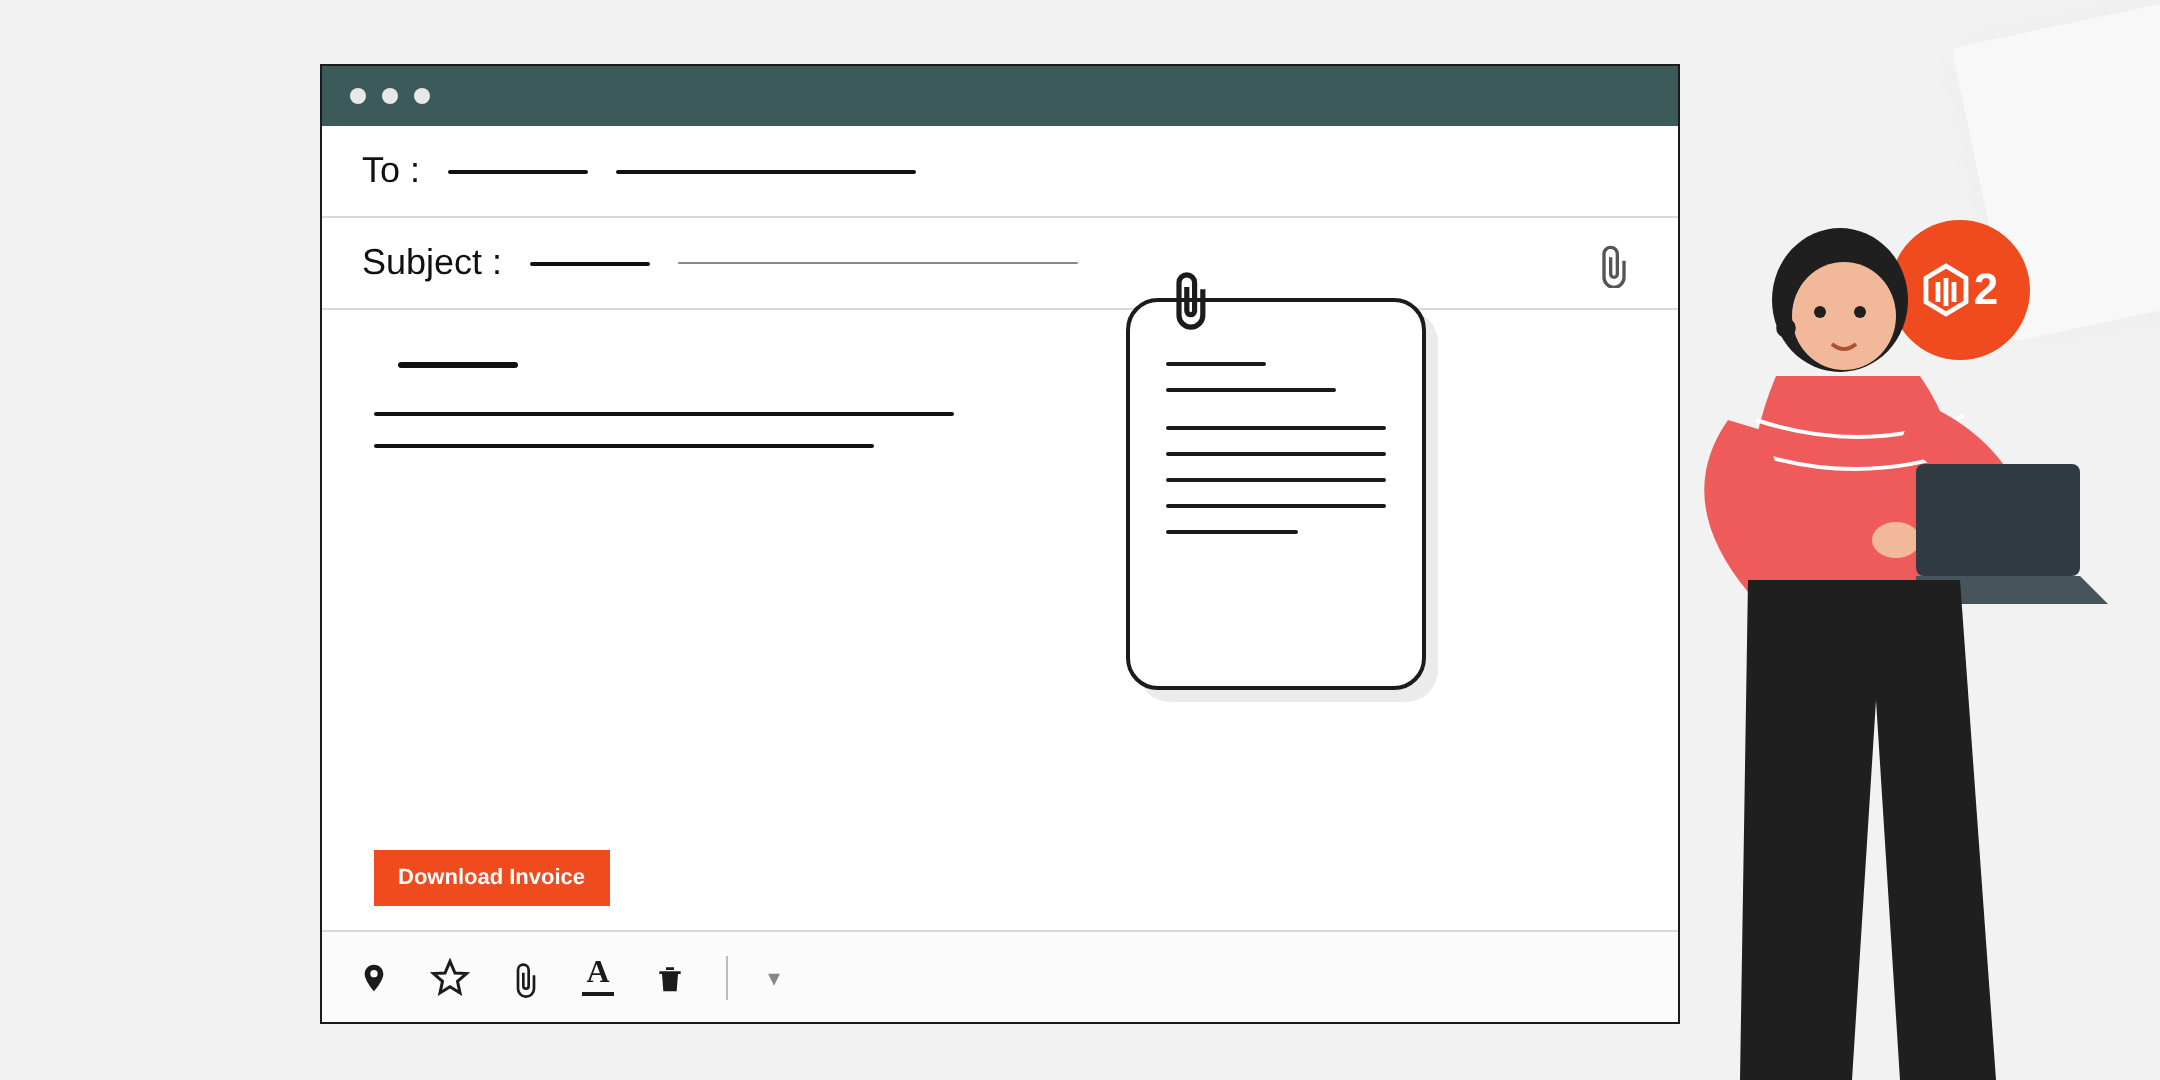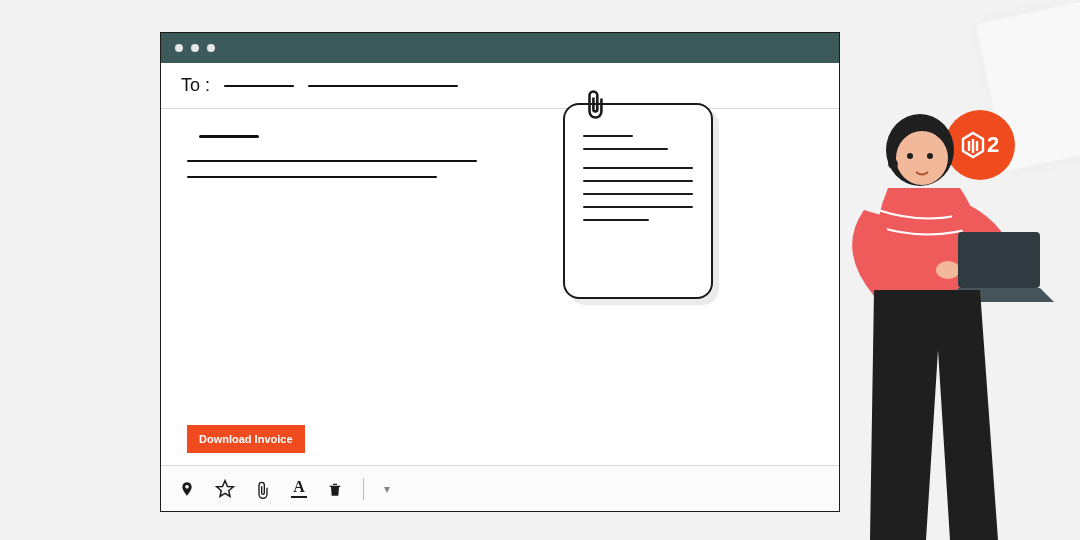--- a/index.html
+++ b/index.html
@@ -127,20 +127,30 @@
     <span class="dot"></span>
   </div>
 
   <div class="row">
     <span class="row-label">To :</span>
     <span class="scribble" style="width:70px"></span>
     <span class="scribble" style="width:150px"></span>
   </div>
 
 
+  <div class="row">
+    <span class="row-label">Subject :</span>
+    <span class="scribble" style="width:60px"></span>
+    <span class="scribble soft" style="width:200px"></span>
+    <span class="paperclip ico">
+      <svg width="20" height="24" viewBox="0 0 24 28" fill="none" stroke="#555" stroke-width="2">
+        <path d="M18 12 L18 22 a6 6 0 0 1 -12 0 L6 8 a4 4 0 0 1 8 0 L14 20 a2 2 0 0 1 -4 0 L10 10"></path>
+      </svg>
+    </span>
+  </div>
 
   <div class="body-area">
     <div class="body-line" style="width:60px;margin-left:12px;border-top-width:3px"></div>
     <div style="height:8px"></div>
     <div class="body-line" style="width:290px"></div>
     <div class="body-line" style="width:250px"></div>
 
     <div class="attachment">
       <span class="clip ico">
         <svg width="26" height="34" viewBox="0 0 24 30" fill="none" stroke="#1b1b1b" stroke-width="2.4">

